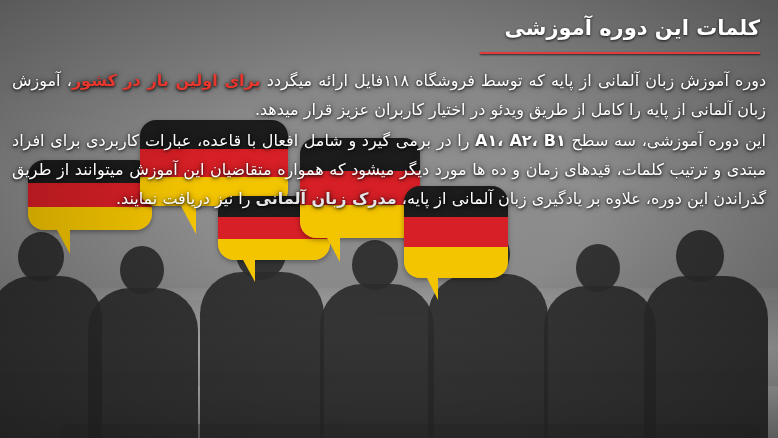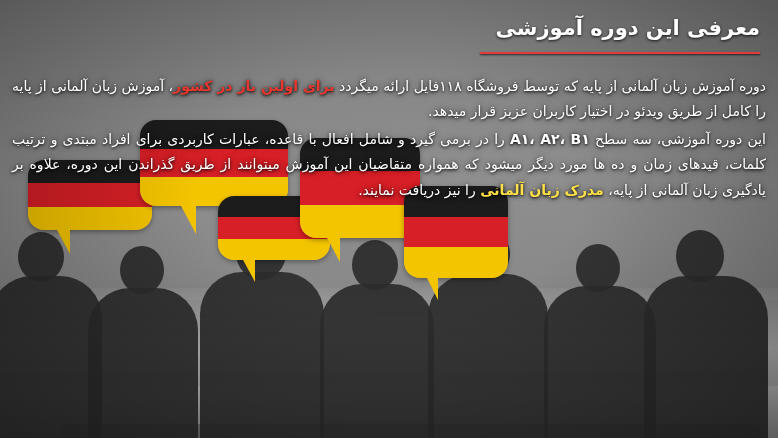--- a/index.html
+++ b/index.html
@@ -113,32 +113,31 @@
     height: 2px;
     background: #e23b3b;
     box-shadow: 0 1px 2px rgba(0,0,0,0.7);
   }
   .body-text {
     position: absolute;
     top: 66px;
     right: 12px;
     left: 12px;
     color: #ffffff;
-    font-size: 14px;
+    font-size: 16px;
     line-height: 1.82;
     text-align: justify;
     text-justify: inter-word;
     text-shadow: 0 1px 3px rgba(0,0,0,0.9), 0 0 6px rgba(0,0,0,0.6);
-    margin-top: 8px;
   }
   .body-text p {
     margin: 0 0 2px 0;
   }
   .hl-red { color: #e7372f; font-weight: bold; }
-  .hl-gold { color: #fde047; font-weight: bold; }
+  .hl-gold { color: #e5e5e5; font-weight: bold; }
   .lvl { font-family: "DejaVu Sans", sans-serif; font-weight: bold; }
 </style>
 </head>
 <body>
 
 <div id="page">
 
   <div class="bg">
     <div class="bg-wall"></div>
     <div class="bg-floor"></div>
@@ -212,21 +211,21 @@
         <i class="s-black"></i>
         <i class="s-red"></i>
         <i class="s-gold"></i>
       </div>
     <div class="tail" style="left:22px; top:90px; border-left:12px solid transparent; border-right:0 solid transparent; border-top:24px solid #f3c400;"></div>
   </div>
 
   <div class="bg-vign"></div>
 
   <div class="content">
-    <div class="title">معرفی این دوره آموزشی</div>
+    <div class="title">کلمات این دوره آموزشی</div>
     <div class="title-rule"></div>
 
     <div class="body-text">
       <p><span>دوره آموزش زبان آلمانی از پایه که توسط فروشگاه ۱۱۸فایل ارائه میگردد </span><span class="hl-red">برای اولین بار در کشور</span><span>، آموزش زبان آلمانی از پایه را کامل از طریق ویدئو در اختیار کاربران عزیز قرار میدهد.</span></p>
       <p><span>این دوره آموزشی، سه سطح </span><span class="lvl">A۱، A۲، B۱</span><span> را در برمی گیرد و شامل افعال با قاعده، عبارات کاربردی برای افراد مبتدی و ترتیب کلمات، قیدهای زمان و ده ها مورد دیگر میشود که همواره متقاضیان این آموزش میتوانند از طریق گذراندن این دوره، علاوه بر یادگیری زبان آلمانی از پایه، </span><span class="hl-gold">مدرک زبان آلمانی</span><span> را نیز دریافت نمایند.</span></p>
     </div>
   </div>
 </div>
 
 </body></html>

